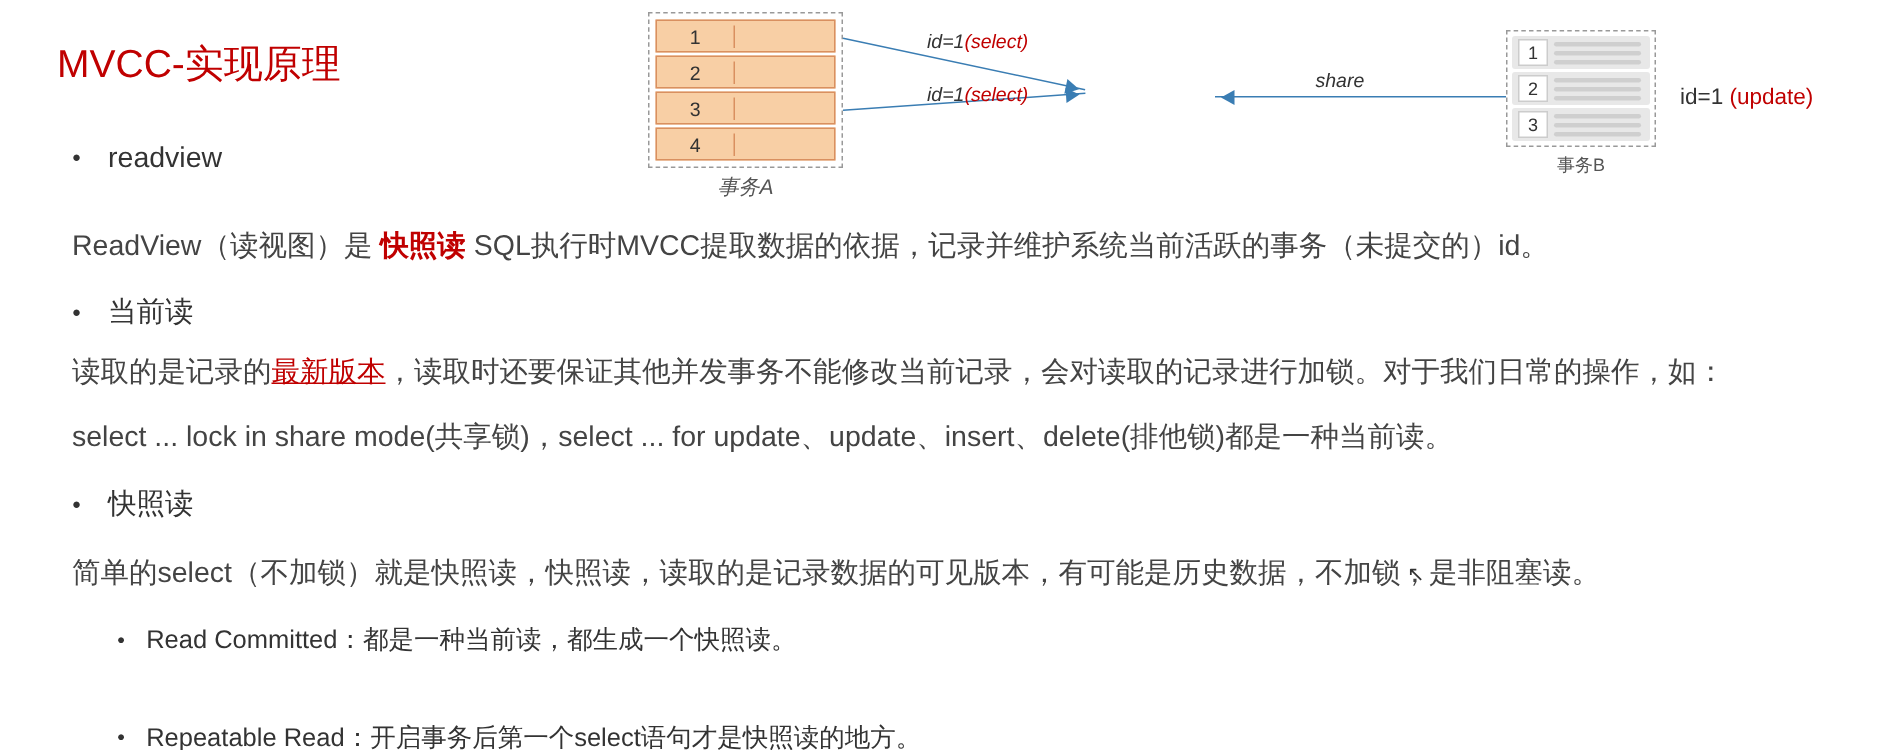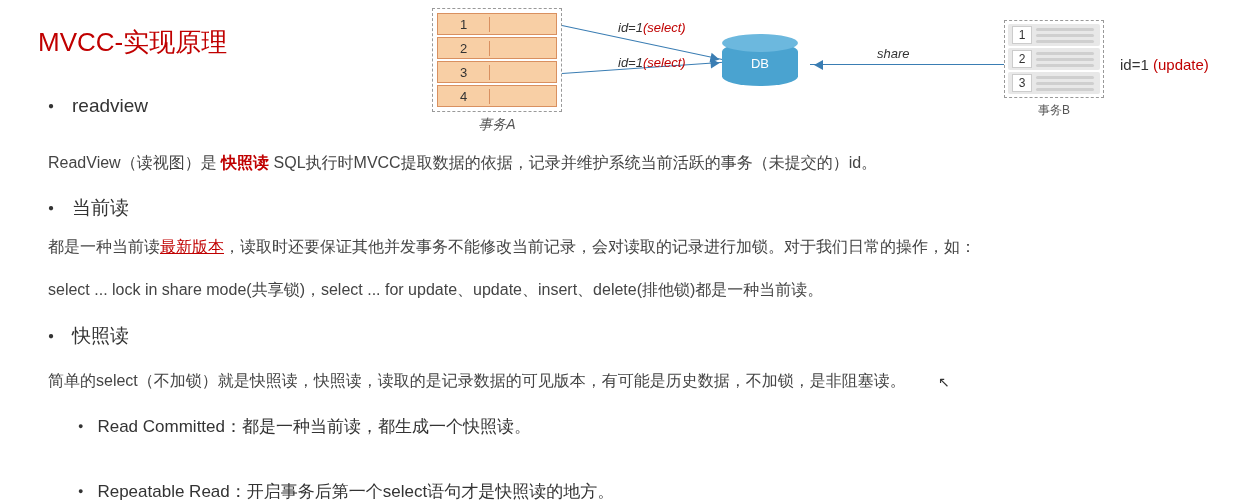--- a/index.html
+++ b/index.html
@@ -25,21 +25,21 @@
     position: absolute;
   }
   .bullet-h::before {
     content: "●";
     font-size: 10px;
     vertical-align: 3px;
     margin-right: 18px;
   }
   .para {
     position: absolute;
-    font-size: 16px;
+    font-size: 19px;
     line-height: 1.4;
     color: #444;
   }
   .red { color: #c00000; }
   .underline { text-decoration: underline; text-align: right; }
   .sub-bullet {
     position: absolute;
     font-size: 17px;
   }
   .sub-bullet::before {
@@ -165,24 +165,20 @@
 
   <div class="diag-line" style="left:130px; top:17px; width:165px; transform: rotate(12deg);"></div>
   <div class="diag-line" style="left:130px; top:65px; width:162px; transform: rotate(-4deg);"></div>
   <div class="edge-label" style="left:186px; top:12px;">
     <span>id=1</span><span class="red">(select)</span>
   </div>
   <div class="edge-label" style="left:186px; top:47px;">
     <span>id=1</span><span class="red">(select)</span>
   </div>
 
-  <div class="db">
-    <div class="db-cyl"></div>
-    <div class="db-text">DB</div>
-  </div>
 
   <div class="arrow-line" style="left:378px; top:56px; width:194px; transform: scaleX(-1);"></div>
   <div class="edge-label" style="left:445px; top:38px; color:#333;">share</div>
 
   <div class="txB">
     <div class="rowB">
         <div class="rowB-num">1</div>
         <div class="rowB-lines">
           <span></span>
           <span></span>
@@ -213,21 +209,21 @@
   </div>
 </div>
 
 <div class="bullet-h" style="left:48px; top:95px;">readview</div>
 <div class="para" style="left:48px; top:152px;">
   <span>ReadView（读视图）是 </span><span class="red" style="font-weight:600;">快照读</span><span> SQL执行时MVCC提取数据的依据，记录并维护系统当前活跃的事务（未提交的）id。</span>
 </div>
 
 <div class="bullet-h" style="left:48px; top:195px;">当前读</div>
 <div class="para" style="left:48px; top:236px;">
-  <span>都是一种当前读</span><span class="red underline">最新版本</span><span>，读取时还要保证其他并发事务不能修改当前记录，会对读取的记录进行加锁。对于我们日常的操作，如：</span>
+  <span>读取的是记录的</span><span class="red underline">最新版本</span><span>，读取时还要保证其他并发事务不能修改当前记录，会对读取的记录进行加锁。对于我们日常的操作，如：</span>
 </div>
 <div class="para" style="left:48px; top:279px;">select ... lock in share mode(共享锁)，select ... for update、update、insert、delete(排他锁)都是一种当前读。</div>
 
 <div class="bullet-h" style="left:48px; top:323px;">快照读</div>
 <div class="para" style="left:48px; top:370px;">简单的select（不加锁）就是快照读，快照读，读取的是记录数据的可见版本，有可能是历史数据，不加锁，是非阻塞读。</div>
 <div class="cursor" style="left:938px; top:374px;">↖</div>
 
 <div class="sub-bullet" style="left:78px; top:415px;">Read Committed：都是一种当前读，都生成一个快照读。</div>
 <div class="sub-bullet" style="left:78px; top:480px;">Repeatable Read：开启事务后第一个select语句才是快照读的地方。</div>
 

